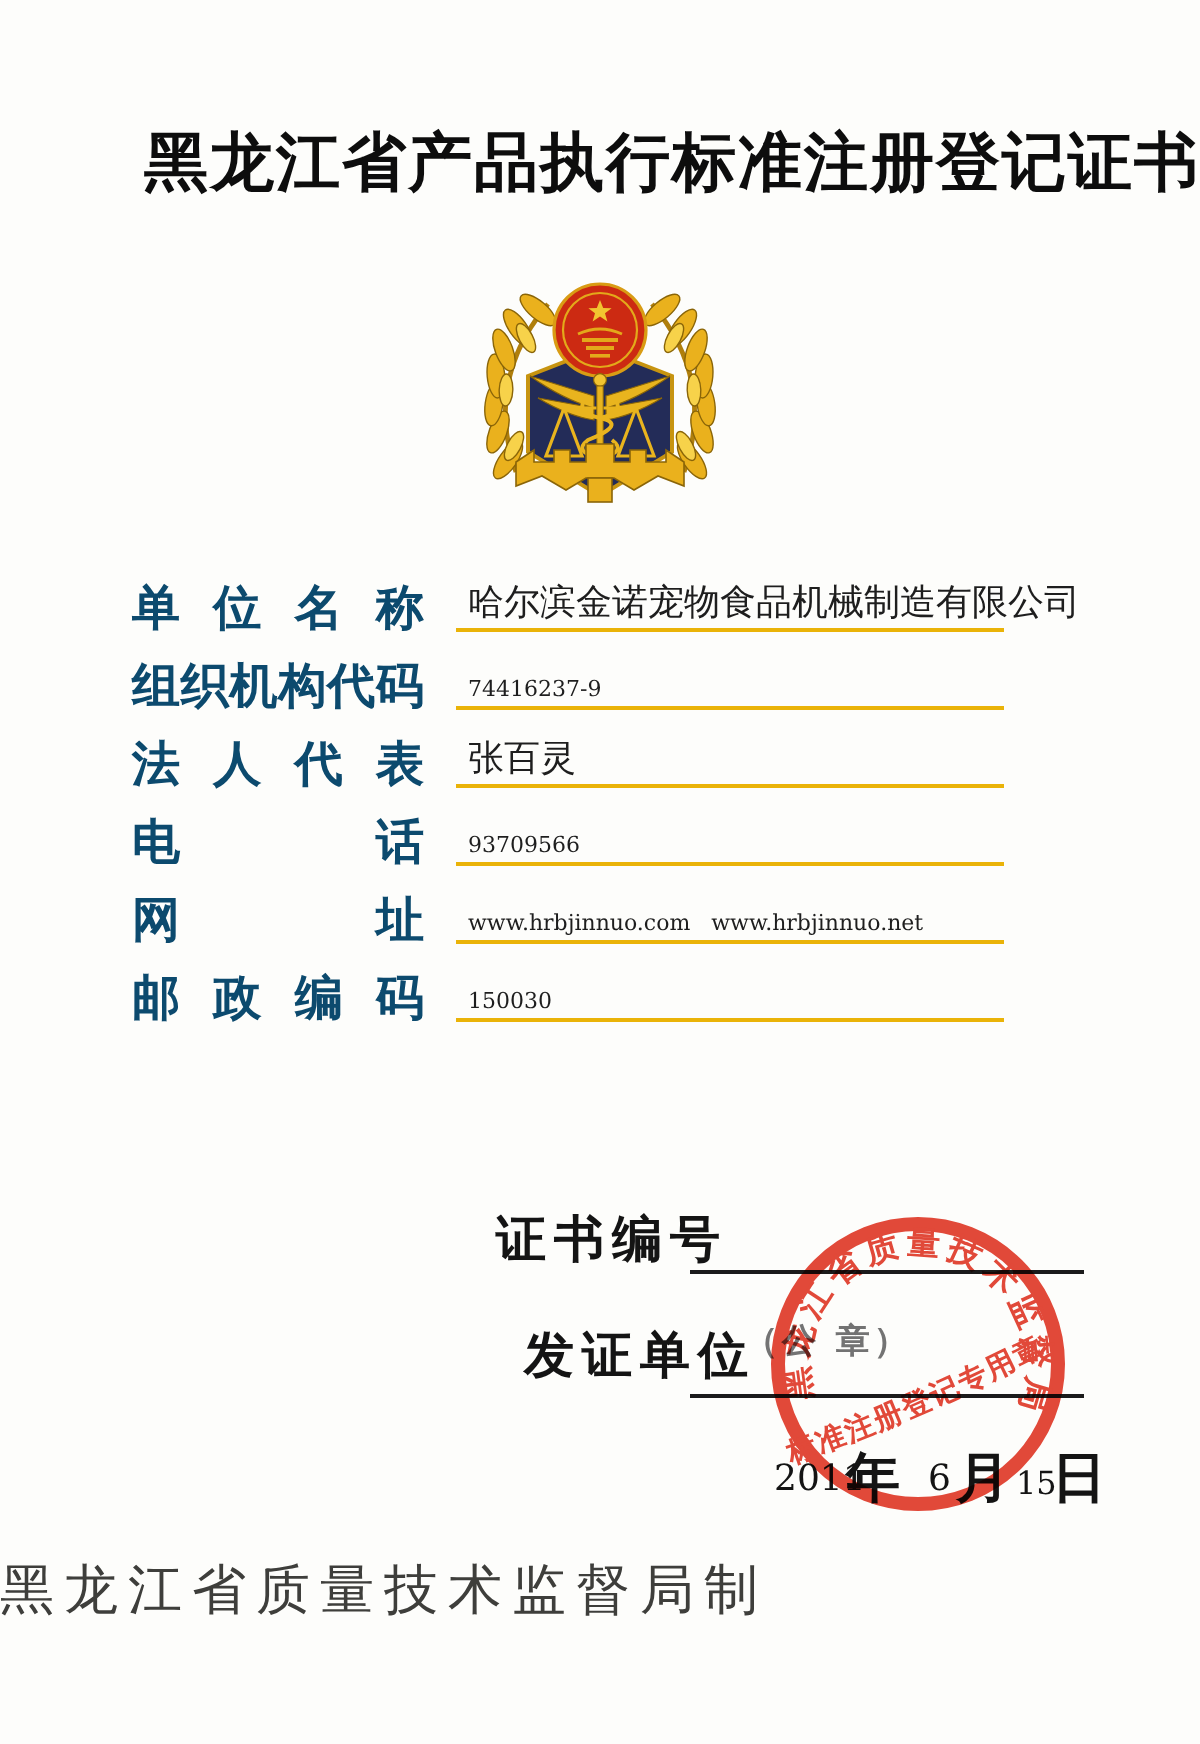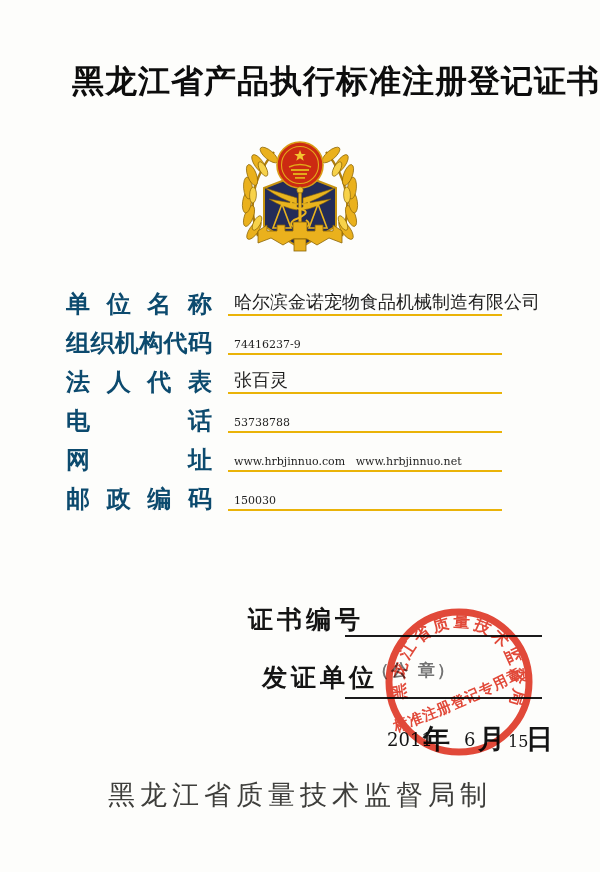--- a/index.html
+++ b/index.html
@@ -47,21 +47,21 @@
     position:absolute;left:372px;top:659px;
     font-size:17px;font-weight:bold;letter-spacing:2px;color:#737373;
     white-space:nowrap;
   }
   .date-part{position:absolute;white-space:nowrap;color:#141414;}
   .date-num{font-size:18px;top:729px;}
   .date-num.small{font-size:16px;top:732px;}
   .date-unit{font-size:27px;font-weight:bold;top:721px;}
   .footer{
     position:absolute;top:777px;left:0;width:100%;
-    text-align:center;font-size:27px;letter-spacing:5px;
+    font-size:27px;letter-spacing:5px;
     color:#3e3e3b;white-space:nowrap;
   }
   .seal{
     position:absolute;left:374px;top:597px;
     opacity:.9;mix-blend-mode:multiply;
   }
   .seal text{
     font-family:"DejaVu Serif","Liberation Serif",serif;
     font-weight:bold;
   }
@@ -133,21 +133,21 @@
     <div class="frow">
       <div class="flabel">组织机构代码</div>
       <div class="vline latin">74416237-9</div>
     </div>
     <div class="frow">
       <div class="flabel">法 人 代 表</div>
       <div class="vline">张百灵</div>
     </div>
     <div class="frow">
       <div class="flabel">电 话</div>
-      <div class="vline latin">53738788</div>
+      <div class="vline latin">93709566</div>
     </div>
     <div class="frow">
       <div class="flabel">网 址</div>
       <div class="vline latin">www.hrbjinnuo.com   www.hrbjinnuo.net</div>
     </div>
     <div class="frow">
       <div class="flabel">邮 政 编 码</div>
       <div class="vline latin">150030</div>
     </div>
   </div>

